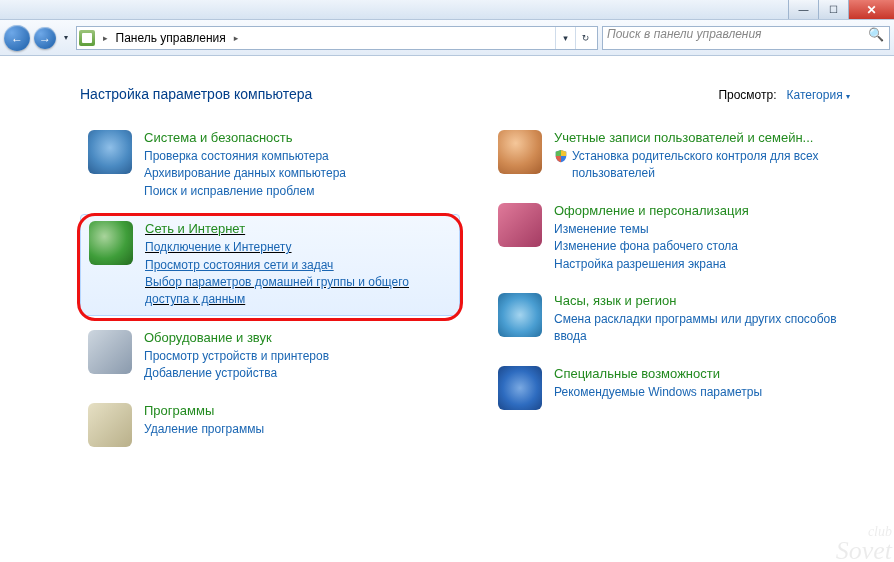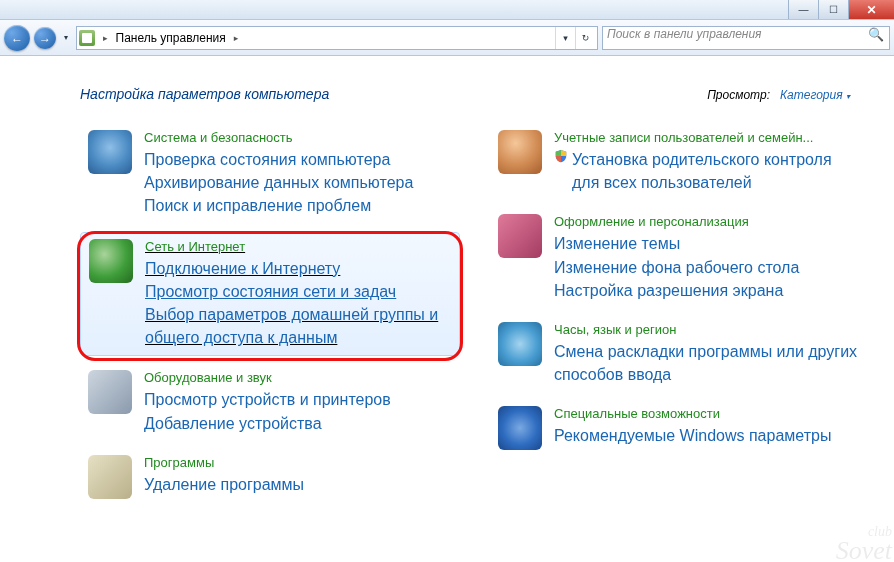--- a/index.html
+++ b/index.html
@@ -135,21 +135,20 @@
     flex: 1;
     background: #fff;
     padding: 30px 24px 10px 80px;
     overflow: auto;
     position: relative;
   }
   .header-row {
     display: flex;
     align-items: baseline;
     margin-bottom: 22px;
-    font-style: italic;
   }
   .page-title {
     color: #003e8a;
     font-size: 14px;
   }
   .view-ctl {
     margin-left: auto;
     margin-right: 20px;
     font-size: 12px;
     color: #000;
@@ -196,21 +195,21 @@
     border-radius: 6px;
   }
   .catbody { flex: 1; }
   .cattitle {
     color: #228a1f;
     font-size: 13px;
     margin-bottom: 3px;
   }
   .catlink {
     color: #1a66b3;
-    font-size: 16px;
+    font-size: 12px;
     line-height: 1.45;
     display: block;
   }
   .catlink.ul { text-decoration: underline; }
   .shielded {
     display: flex;
     align-items: flex-start;
     gap: 4px;
   }
   .shield {

